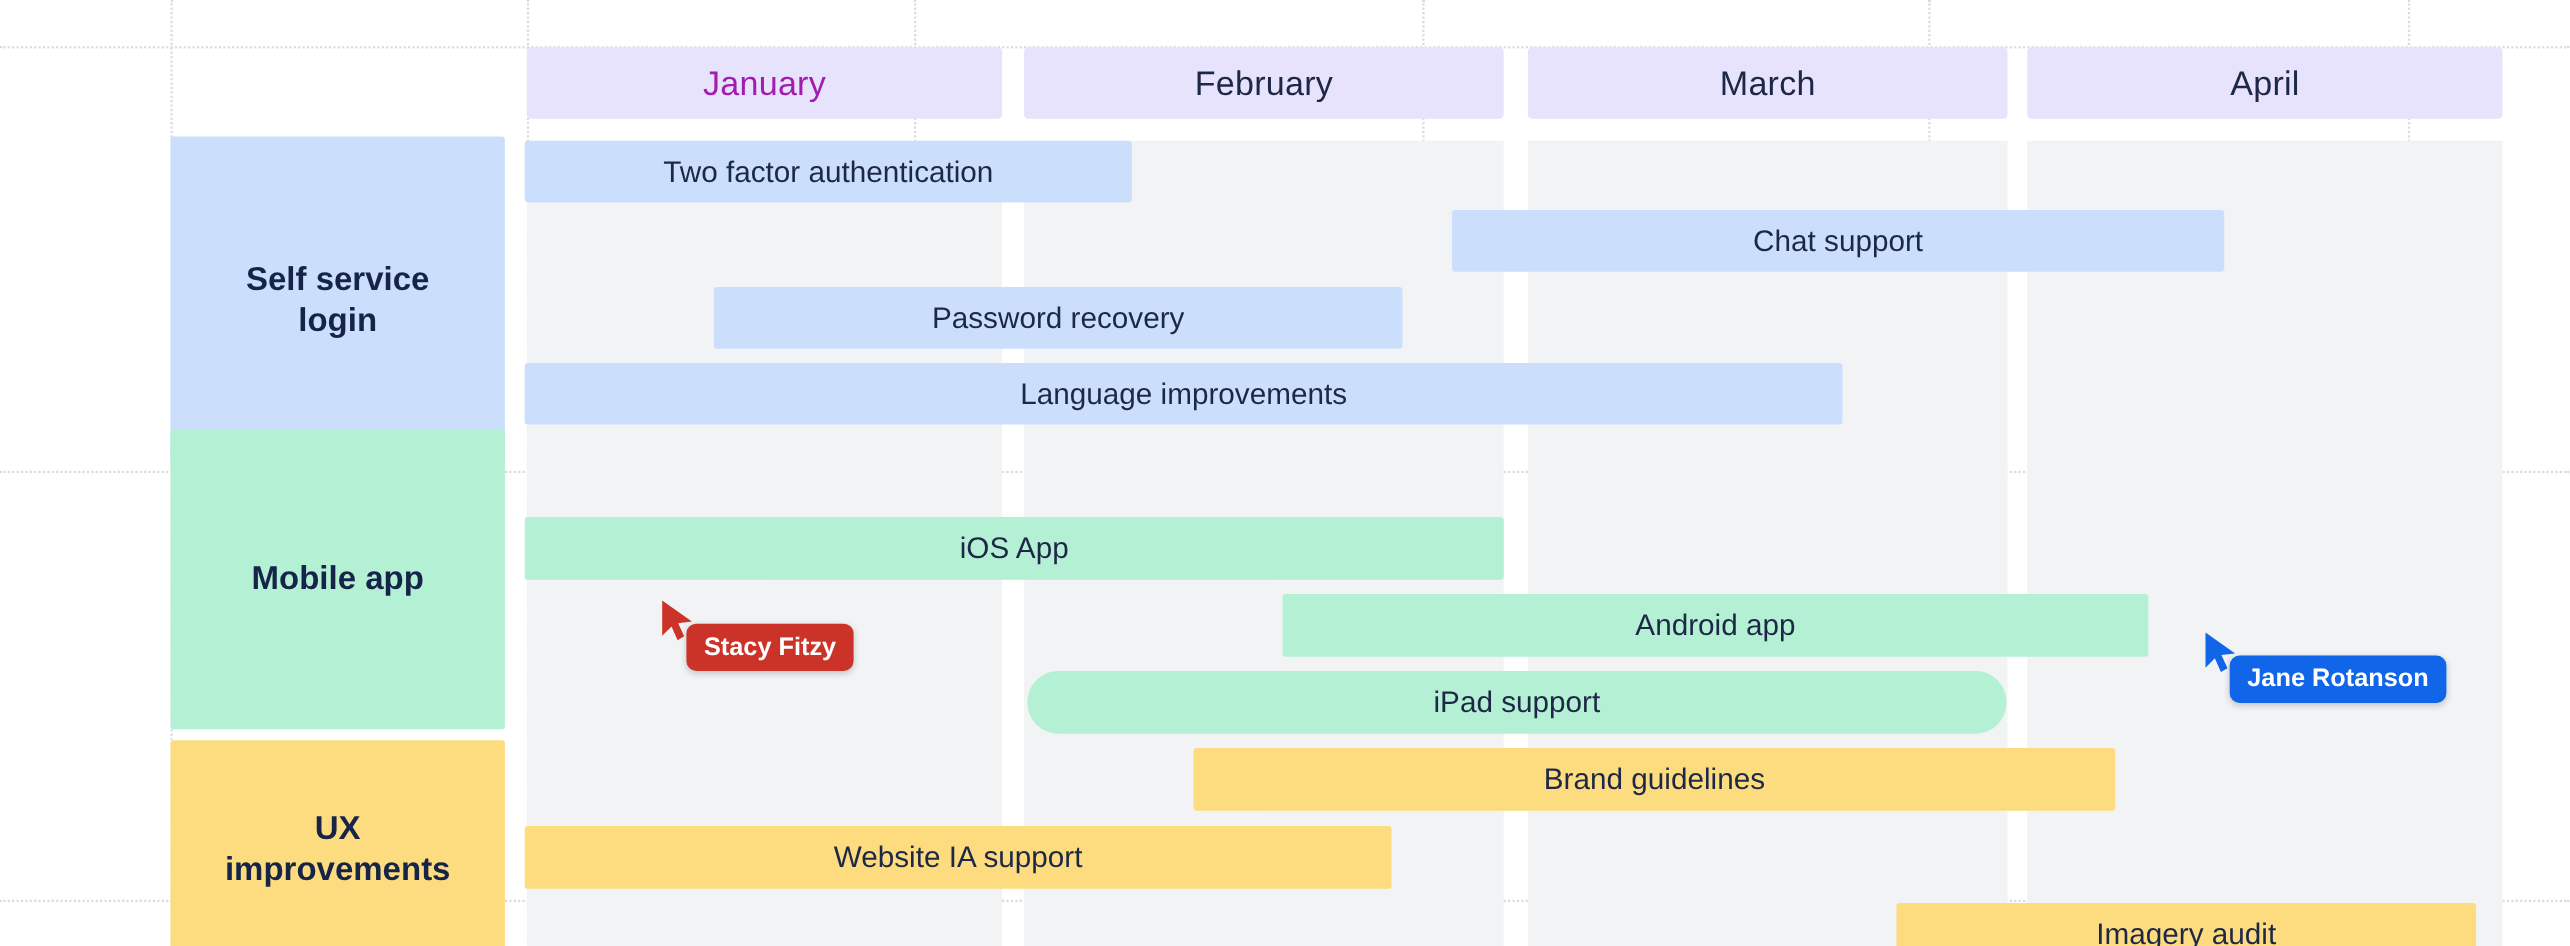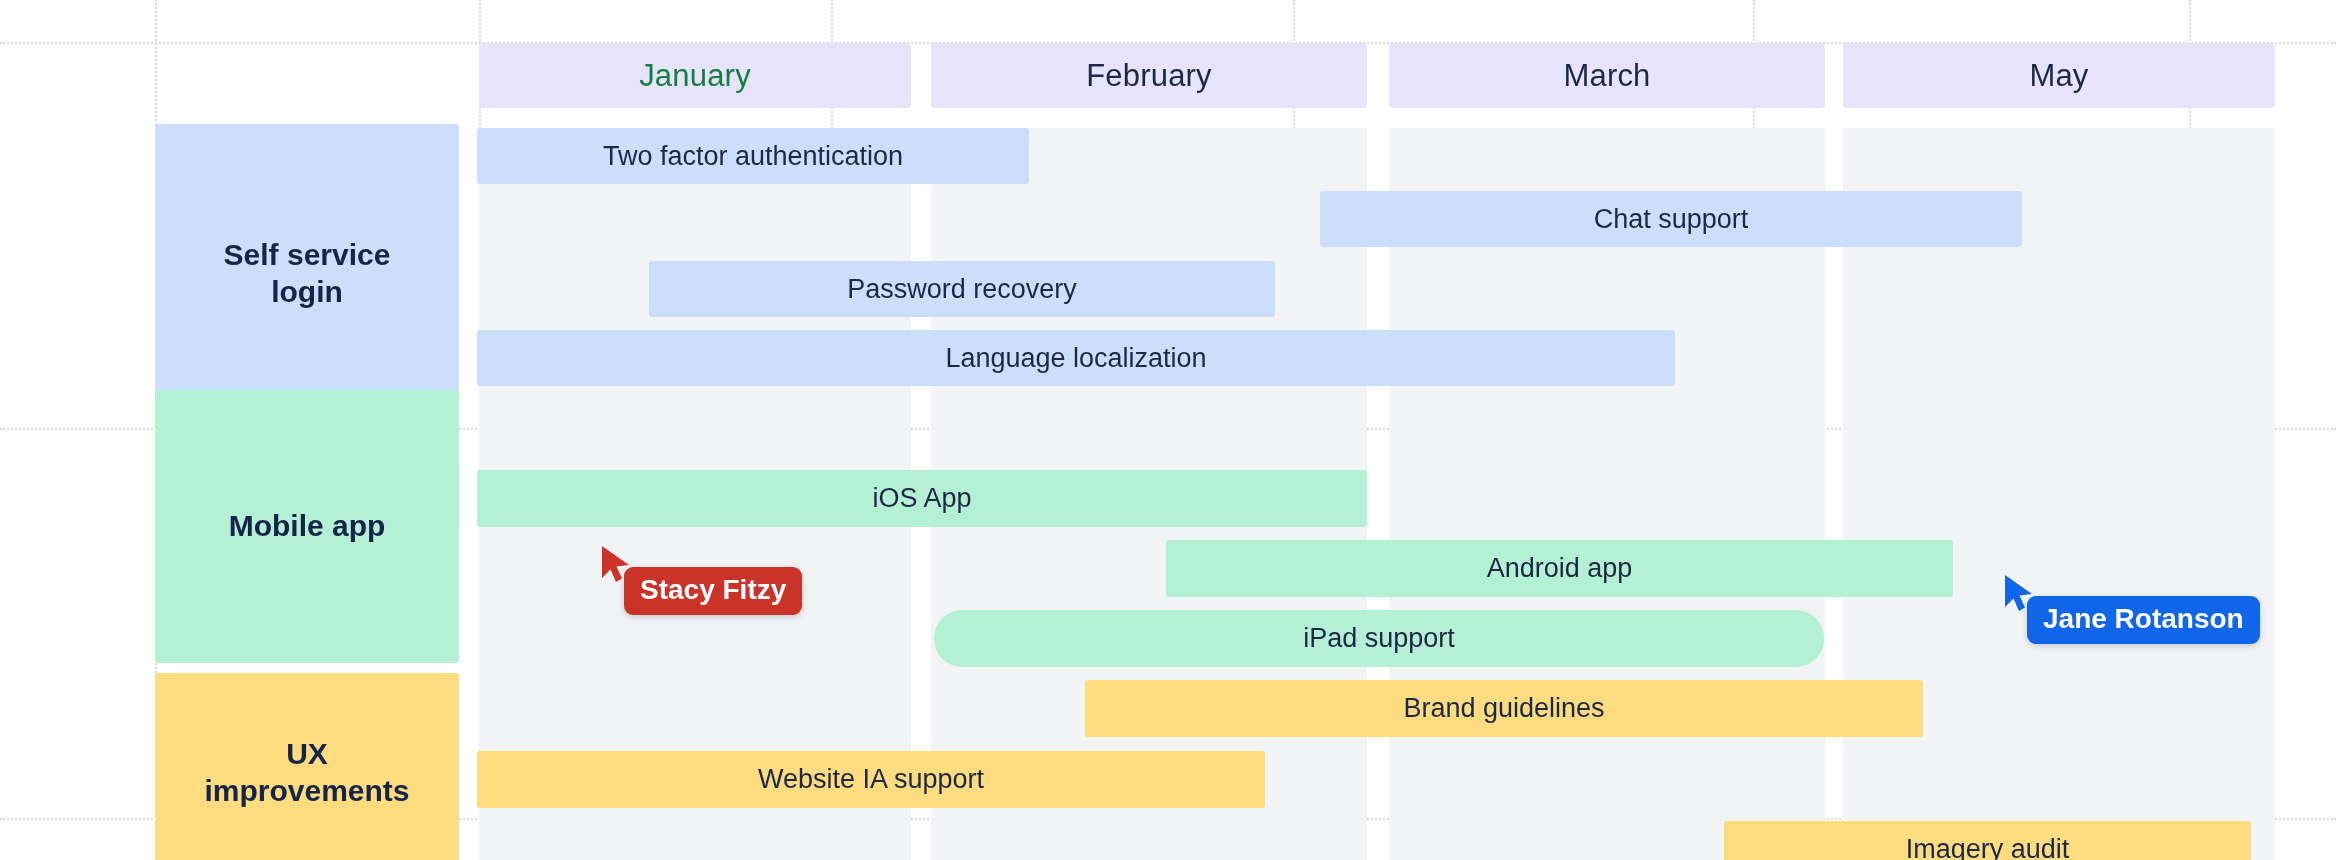--- a/index.html
+++ b/index.html
@@ -103,21 +103,21 @@
     left: 0;
     top: 0;
     width: 34px;
     height: 38px;
   }
   .cursor .tag {
     position: absolute;
     white-space: nowrap;
     border-radius: 9px;
     color: #ffffff;
-    font-size: 28px;
+    font-size: 23px;
     font-weight: 700;
     padding: 9px 16px 11px 16px;
     box-shadow: 0 2px 6px rgba(0,0,0,.18);
     line-height: 1;
   }
 </style>
 </head>
 <body>
 
 <div id="canvas">
@@ -135,31 +135,31 @@
     </div>
 
   <div id="grid-bands">
       <div class="grid-col" style="left: 479px; top: 128px; width: 432px; height: 732px; background: rgb(242, 243, 245);"></div>
       <div class="grid-col" style="left: 931px; top: 128px; width: 436px; height: 732px; background: rgb(242, 243, 245);"></div>
       <div class="grid-col" style="left: 1389px; top: 128px; width: 436px; height: 732px; background: rgb(242, 243, 245);"></div>
       <div class="grid-col" style="left: 1843px; top: 128px; width: 432px; height: 732px; background: rgb(242, 243, 245);"></div>
     </div>
 
   <div id="month-header">
-      <div class="month-chip" style="left: 479px; top: 43px; width: 432px; height: 65px; background: rgb(231, 227, 253); color: #15803d;">
+      <div class="month-chip" style="left: 479px; top: 43px; width: 432px; height: 65px; background: rgb(231, 227, 253); color: #a21caf;">
         <span>January</span>
       </div>
       <div class="month-chip" style="left: 931px; top: 43px; width: 436px; height: 65px; background: rgb(231, 227, 253); color: rgb(29, 39, 70);">
         <span>February</span>
       </div>
       <div class="month-chip" style="left: 1389px; top: 43px; width: 436px; height: 65px; background: rgb(231, 227, 253); color: rgb(29, 39, 70);">
         <span>March</span>
       </div>
       <div class="month-chip" style="left: 1843px; top: 43px; width: 432px; height: 65px; background: rgb(231, 227, 253); color: rgb(29, 39, 70);">
-        <span>May</span>
+        <span>April</span>
       </div>
     </div>
 
   <div id="lanes">
       <div class="lane" style="left: 155px; top: 124px; width: 304px; height: 300px; background: rgb(203, 223, 253);">
         <span style="white-space: pre-line;">Self service
 login</span>
       </div>
       <div class="lane" style="left: 155px; top: 390px; width: 304px; height: 273px; background: rgb(180, 240, 211);">
         <span style="white-space: pre-line;">Mobile app</span>
@@ -174,21 +174,21 @@
       <div class="bar" style="left: 477px; top: 128px; width: 552px; height: 56px; background: rgb(203, 223, 253); color: rgb(29, 39, 70);">
         <span>Two factor authentication</span>
       </div>
       <div class="bar" style="left: 1320px; top: 191px; width: 702px; height: 56px; background: rgb(203, 223, 253); color: rgb(29, 39, 70);">
         <span>Chat support</span>
       </div>
       <div class="bar" style="left: 649px; top: 261px; width: 626px; height: 56px; background: rgb(203, 223, 253); color: rgb(29, 39, 70);">
         <span>Password recovery</span>
       </div>
       <div class="bar" style="left: 477px; top: 330px; width: 1198px; height: 56px; background: rgb(203, 223, 253); color: rgb(29, 39, 70);">
-        <span>Language localization</span>
+        <span>Language improvements</span>
       </div>
       <div class="bar" style="left: 477px; top: 470px; width: 890px; height: 57px; background: rgb(180, 240, 211); color: rgb(29, 39, 70);">
         <span>iOS App</span>
       </div>
       <div class="bar" style="left: 1166px; top: 540px; width: 787px; height: 57px; background: rgb(180, 240, 211); color: rgb(29, 39, 70);">
         <span>Android app</span>
       </div>
       <div class="bar" style="left: 934px; top: 610px; width: 890px; height: 57px; background: rgb(180, 240, 211); color: rgb(29, 39, 70); border-radius: 28px;">
         <span>iPad support</span>
       </div>

